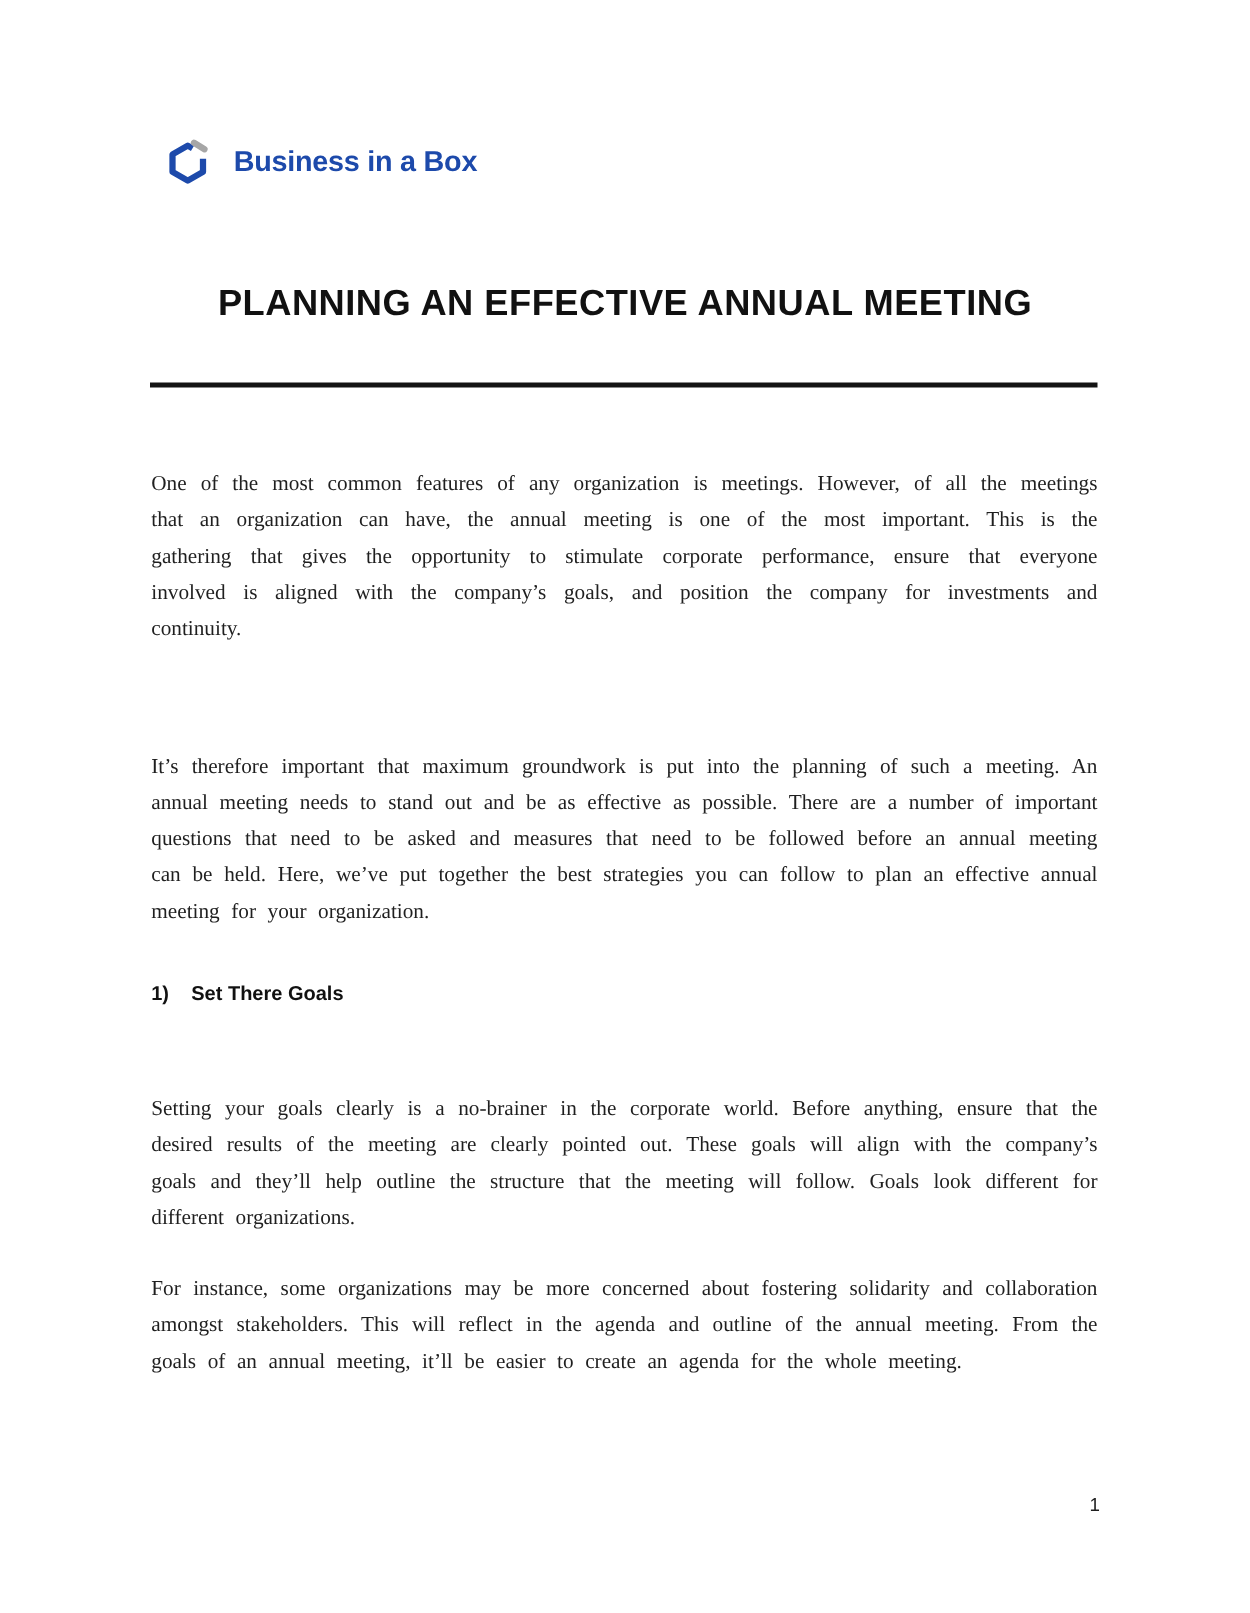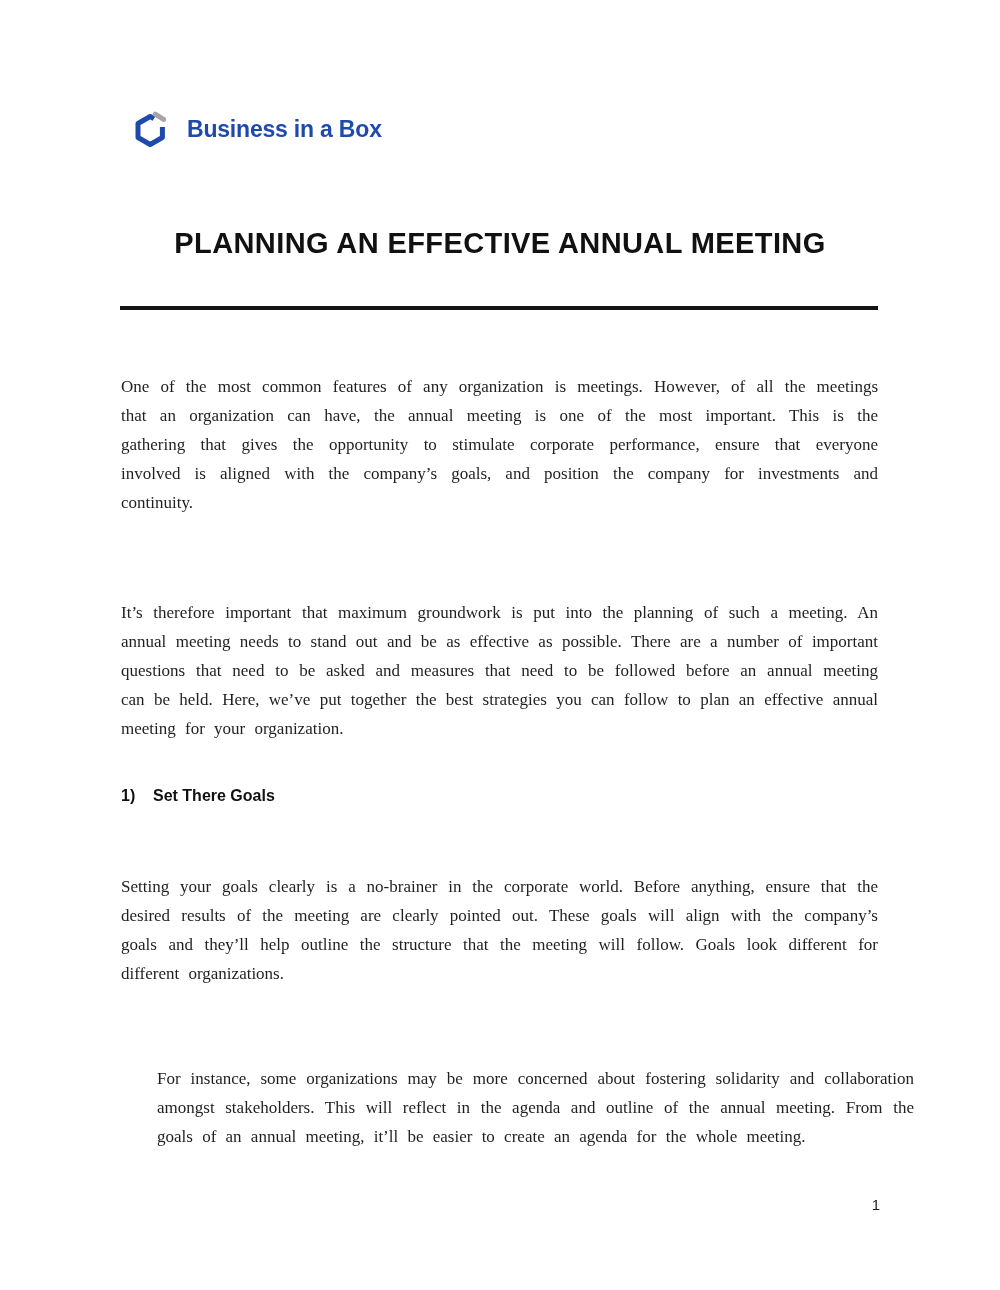--- a/index.html
+++ b/index.html
@@ -69,21 +69,21 @@
     font-size: 17px;
     line-height: 29px;
     text-align: justify;
     word-spacing: 5px;
     color: var(--body-text, #1f1f1f);
     font-family: Liberation Serif, serif;
   }
   .para-1 { top: 372px; }
   .para-2 { top: 598px; }
   .para-3 { top: 872px; }
-  .para-4 { top: 1064px; margin-left: 36px; }
+  .para-4 { top: 1016px; }
   .section-heading {
     position: absolute;
     left: 121px;
     top: 787px;
     font-size: 16px;
     font-weight: 700;
     color: var(--title-text, #111111);
     display: flex;
   }
   .section-number {

